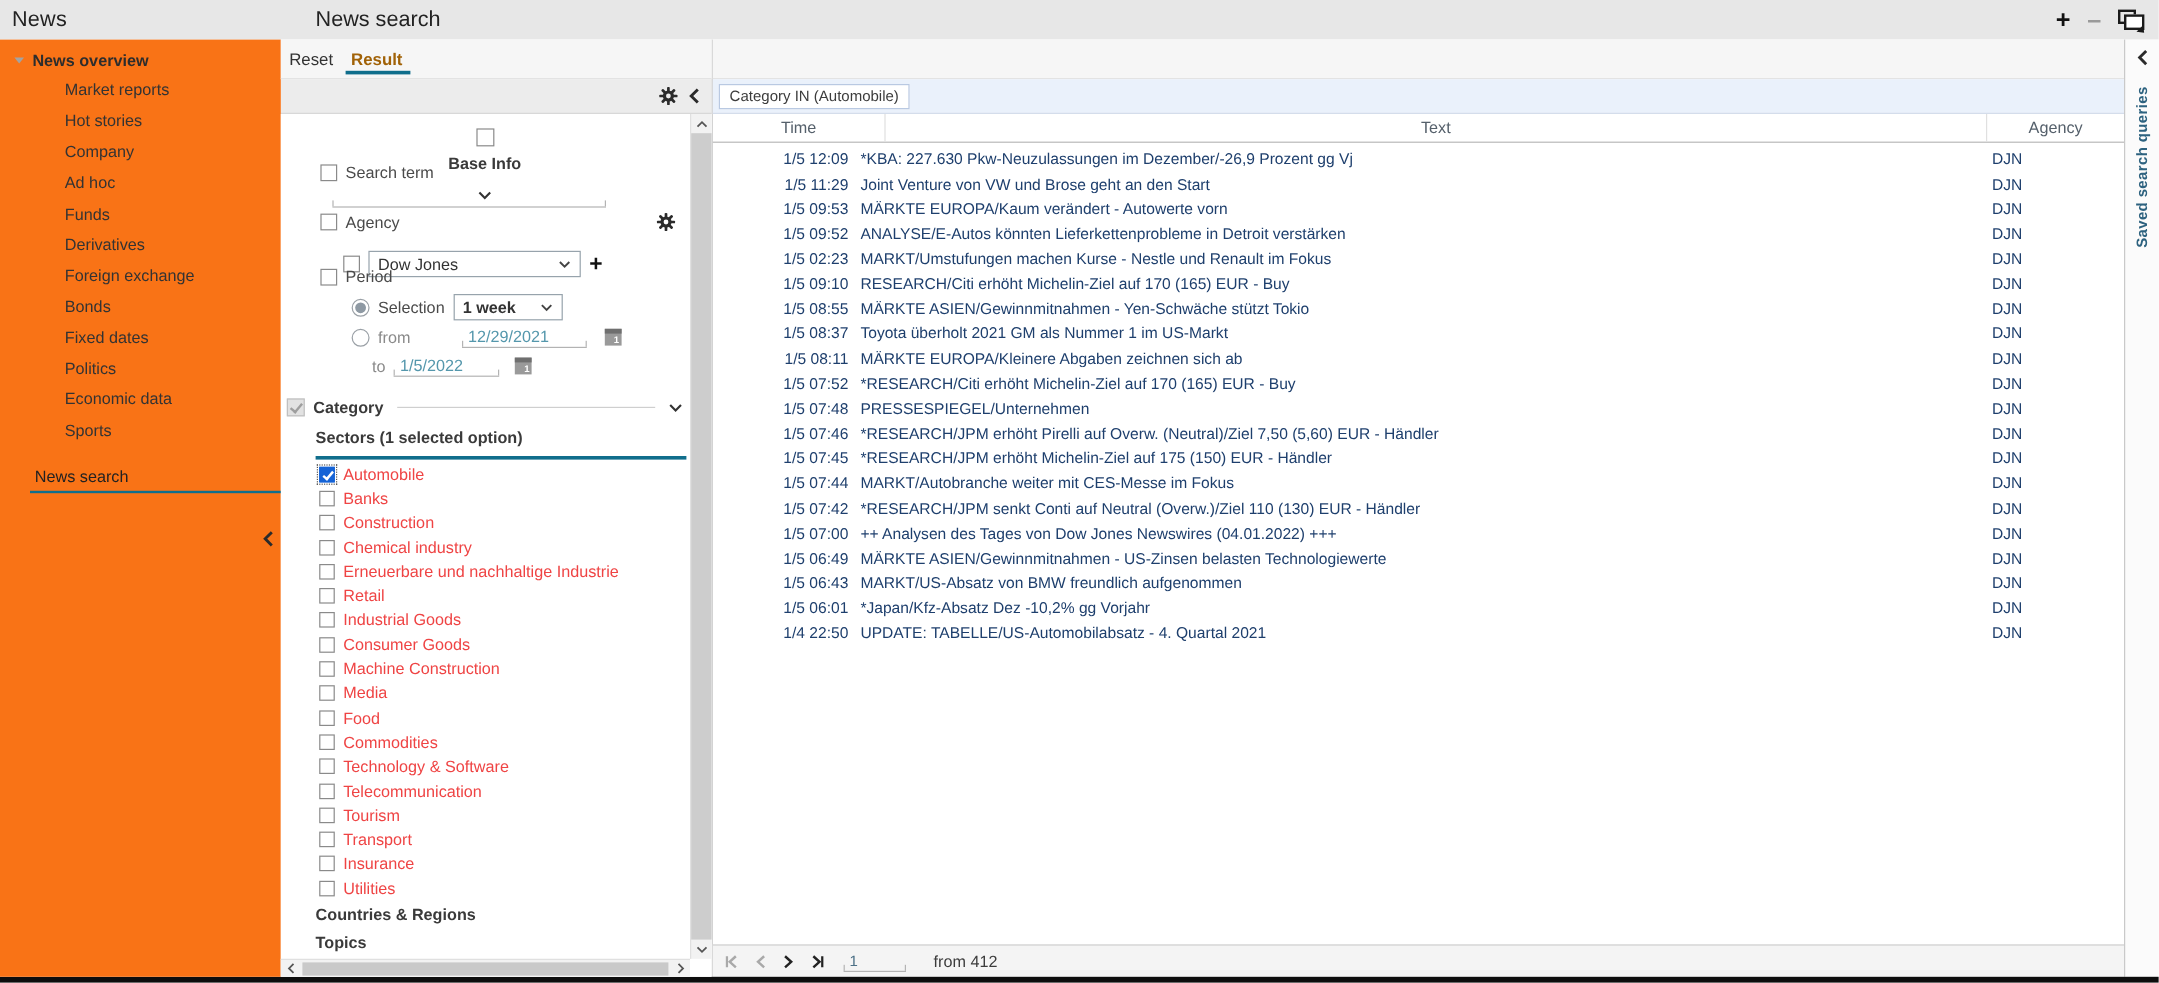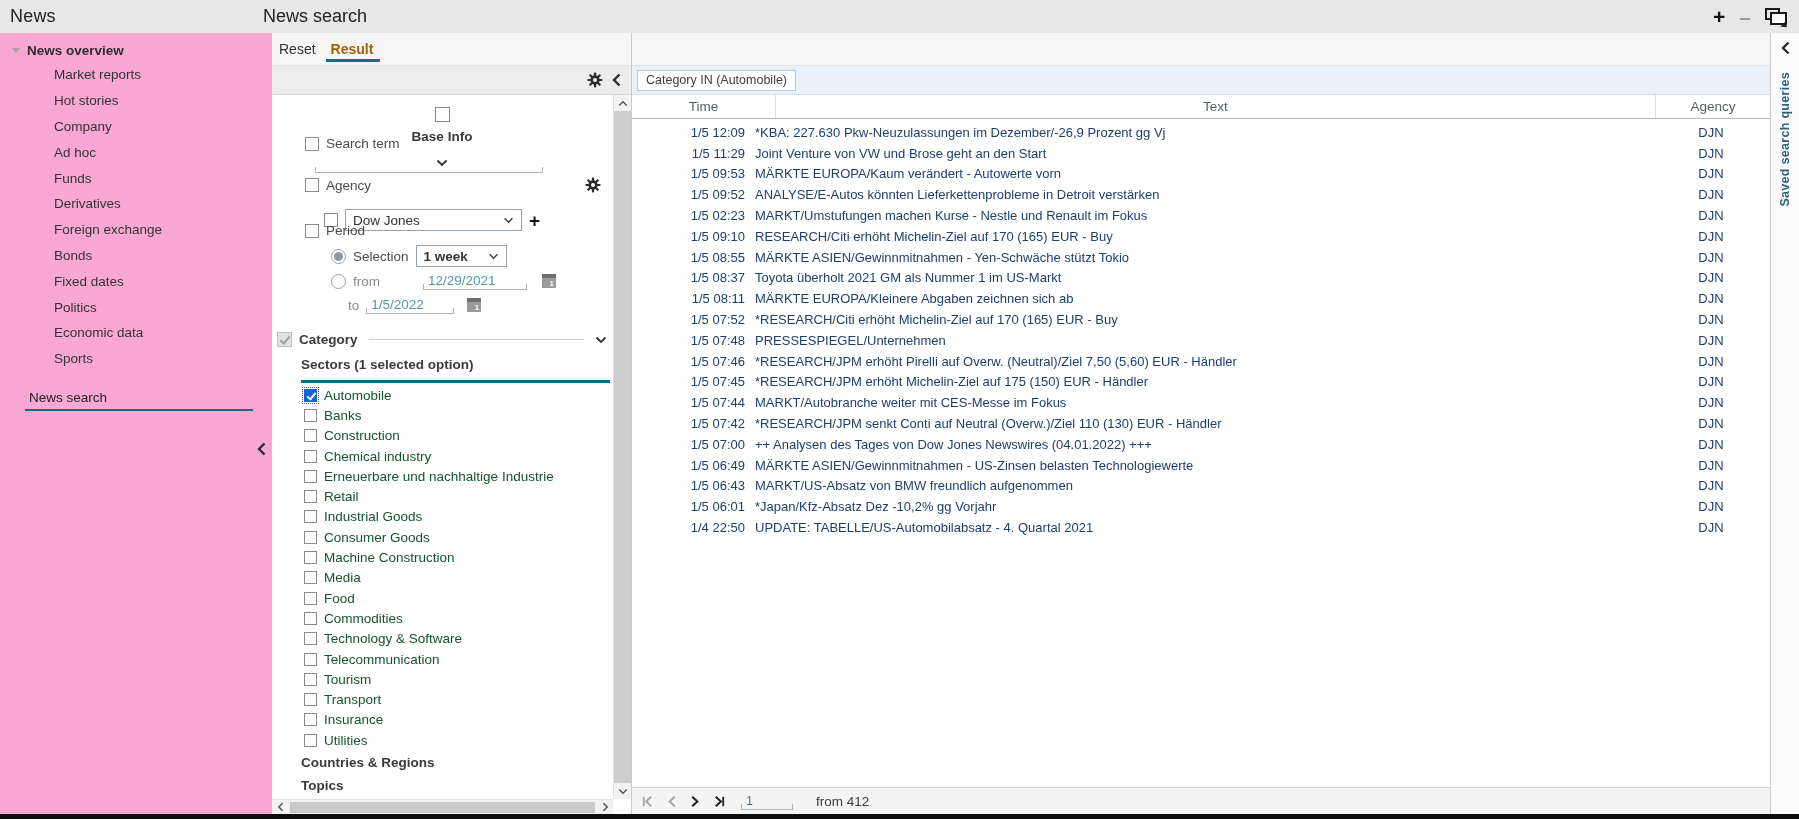--- a/index.html
+++ b/index.html
@@ -26,21 +26,21 @@
   .layers-icon { position: relative; width: 24px; height: 22px; }
   .layers-back { position: absolute; left: 0; top: 2px; width: 15px; height: 12px; border: 2px solid #1a1a1a; background: #e7e7e7; }
   .layers-front { position: absolute; left: 5px; top: 6px; width: 17px; height: 13px; border: 2px solid #1a1a1a; background: #fff; }
   .layers-caret { position: absolute; right: 0; bottom: 0; width: 0; height: 0;
     border-left: 4px solid transparent; border-right: 4px solid transparent; border-top: 5px solid #1a1a1a; transform: rotate(-45deg); }
 
   
   .content { flex: 1; display: flex; min-height: 0; }
 
   
-  .sidebar { width: 272px; flex: none; background: #f9a8d4; position: relative; }
+  .sidebar { width: 234px; flex: none; background: #f97316; position: relative; }
   .tree-root { display: flex; align-items: center; gap: 7px; padding: 10px 0 4px 12px; color: #2d2d2d; font-weight: 600; }
   .tree-caret { width: 0; height: 0; border-left: 4px solid transparent; border-right: 4px solid transparent; border-top: 5px solid #a3a3a3; flex: none; }
   .tree-items { list-style: none; }
   .tree-items li { padding-left: 54px; height: 25.8px; display: flex; align-items: center; color: #333; cursor: default; }
   .sidebar-search { position: absolute; left: 25px; top: 357px; width: 228px; }
   .sidebar-search .lbl { color: #222; padding-left: 4px; display: block; padding-bottom: 4px; }
   .sidebar-search .accent-underline { display: block; height: 2px; background: #106e8c; }
   .sidebar-collapse { position: absolute; right: 6px; top: 408px; }
 
   
@@ -85,21 +85,21 @@
   .radio.selected::after { content: ""; display: block; width: 9px; height: 9px; border-radius: 50%; background: #8e99a3; margin: 2px; }
 
   .cal-icon { width: 14px; height: 14px; background: #9a9a9a; position: relative; flex: none; }
   .cal-icon::before { content: ""; position: absolute; left: 0; top: 0; right: 0; height: 4px; background: #6f6f6f; }
   .cal-icon::after { content: "1"; position: absolute; right: 2px; bottom: 0; color: #fff; font-size: 8px; font-weight: 700; }
 
   .sectors-underline { position: absolute; left: 29px; right: 21px; top: 285px; height: 3px; background: #106e8c; }
   .sector-list { position: absolute; left: 0; right: 18px; top: 290px; }
   .sector-item { height: 20.3px; display: flex; align-items: center; gap: 7px; padding-left: 32px; }
   .sector-item .cb { width: 13px; height: 13px; }
-  .sector-item .slabel { color: #14532d; white-space: nowrap; }
+  .sector-item .slabel { color: #ef4444; white-space: nowrap; }
   .sector-item.checked .cb { background: #1563d6; border-color: #1563d6; outline: 1px dotted #555; outline-offset: 1px; }
   .sector-item.checked .cb::after { content: ""; position: absolute; left: 4px; top: 1px; width: 3px; height: 7px;
     border: solid #fff; border-width: 0 2px 2px 0; transform: rotate(40deg); }
 
   
   .vscroll { position: absolute; top: 0; right: 0; bottom: 15px; width: 18px; background: #f2f2f2; border-left: 1px solid #e0e0e0; display: flex; flex-direction: column; align-items: center; }
   .vscroll .arr { height: 16px; display: flex; align-items: center; justify-content: center; flex: none; width: 100%; }
   .vscroll .thumb { flex: 1; width: 100%; background: #cdcdcd; }
   .hscroll { position: absolute; left: 0; right: 18px; bottom: 0; height: 15px; background: #f2f2f2; border-top: 1px solid #e0e0e0; display: flex; align-items: center; }
   .hscroll .arr { width: 16px; display: flex; align-items: center; justify-content: center; flex: none; }
@@ -112,21 +112,21 @@
   .chip { background: #fff; border: 1px solid #b9c9e2; padding: 2px 8px 3px 8px; font-size: 12.5px; color: #3c3c3c; white-space: nowrap; }
   .thead { height: 24px; flex: none; display: flex; align-items: center; border-bottom: 1px solid #b9b9b9; color: #55606b; }
   .th { text-align: center; }
   .th-time { width: 143px; flex: none; }
   .th-text { flex: 1; border-left: 1px solid #e0e0e0; border-right: 1px solid #e0e0e0; align-self: stretch; display: flex; align-items: center; justify-content: center; }
   .th-agency { width: 114px; flex: none; }
   .tbody { flex: 1; overflow: hidden; padding-top: 3px; }
   .news-row { height: 20.8px; display: flex; align-items: center; color: #1e3f6d; font-size: 13px; cursor: default; }
   .news-row .time { width: 113px; flex: none; text-align: right; white-space: nowrap; }
   .news-row .text { flex: 1; margin-left: 10px; white-space: nowrap; overflow: hidden; text-overflow: ellipsis; }
-  .news-row .agency { width: 110px; flex: none; text-align: center; padding-right: 8px; white-space: nowrap; }
+  .news-row .agency { width: 110px; flex: none; text-align: left; padding-right: 8px; white-space: nowrap; }
 
   .pagination { height: 27px; flex: none; background: #f4f4f4; border-top: 1px solid #d0d0d0; display: flex; align-items: center; padding-left: 9px; gap: 13px; }
   .pg-icon { display: flex; align-items: center; }
   .pg-input-wrap { width: 52px; height: 17px; margin-left: 2px; }
   .pg-input-wrap input { color: #4c7086; font-size: 12.5px; }
   .pg-count { color: #3c3c3c; margin-left: 10px; }
 
   
   .rightstrip { width: 29px; flex: none; background: #fbfbfb; border-left: 1px solid #c9c9c9; display: flex; flex-direction: column; align-items: center; padding-top: 8px; }
   .rs-collapse { margin-bottom: 14px; }

